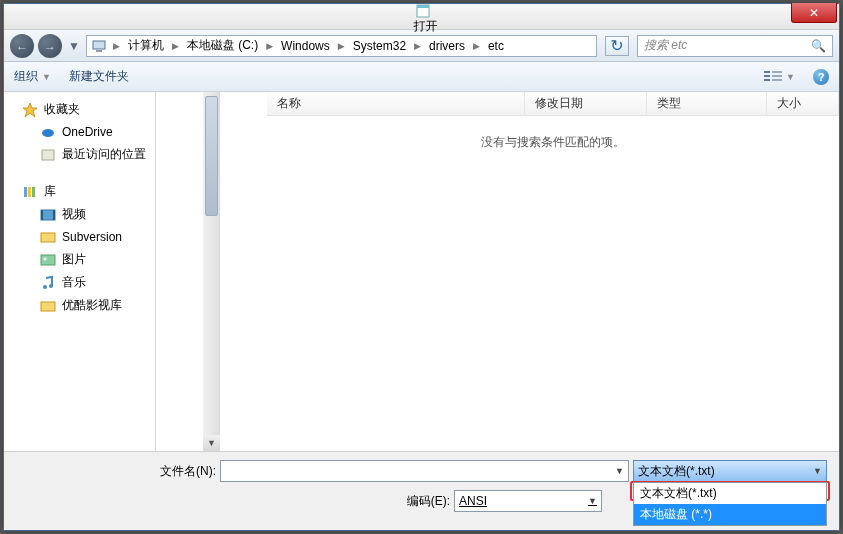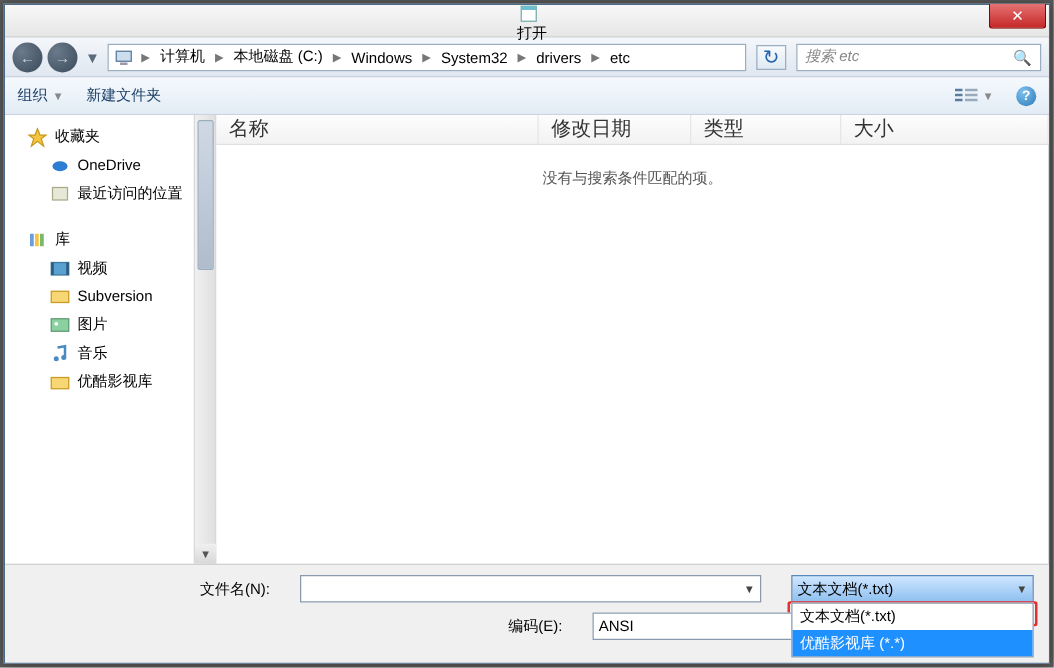--- a/index.html
+++ b/index.html
@@ -26,46 +26,46 @@
 
 
 .toolbar { height:30px; background:linear-gradient(#f5f9fd,#e3ecf5); border-bottom:1px solid #c8d4e0; display:flex; align-items:center; padding:0 10px; gap:18px; font-size:12px; color:#1b3f66; }
 .toolbar .spacer { flex:1; }
 .toolbar .tbtn { display:flex; align-items:center; gap:4px;justify-content:flex-end; }
 .toolbar .sep { color:#888; font-size:9px; }
 .viewbtn { display:flex; align-items:center; gap:3px; }
 .help { width:16px; height:16px; border-radius:50%; background:radial-gradient(circle at 35% 30%,#7ec0ee,#2a7ab8); color:#fff; display:flex; align-items:center; justify-content:center; font-size:11px; font-weight:bold; }
 
 
-.body { flex:1; display:flex; min-height:0; }
+.body { flex:1; display:flex; min-height:0;gap:47px; }
 .sidebar { width:152px; border-right:1px solid #d8d8d8; overflow:hidden; font-size:12px; padding-top:6px; }
 .scrollgutter { width:17px; background:linear-gradient(90deg,#f0f0f0,#e0e0e0); border-right:1px solid #d8d8d8; position:relative; }
 .scrollgutter .thumb { position:absolute; left:2px; width:13px; top:4px; height:120px; background:linear-gradient(#d0d8e4,#b0bccc); border:1px solid #9aaec2; border-radius:2px; }
 .scrollgutter .arrow { position:absolute; left:0; width:17px; height:16px; background:linear-gradient(#f0f0f0,#d8d8d8); display:flex;align-items:center;justify-content:center; font-size:9px; color:#555; }
 .scrollgutter .arrow.btm { bottom:0; }
 .side-sec { margin-bottom:14px; }
 .side-hdr { display:flex; align-items:center; padding:3px 6px 3px 18px; gap:6px; }
 .side-item { display:flex; align-items:center; padding:3px 6px 3px 36px; gap:6px; }
 .ico { width:16px; height:16px; flex-shrink:0; display:flex; align-items:center; justify-content:center; }
 
 
 .listarea { flex:1; display:flex; flex-direction:column; }
-.listhdr { height:24px; border-bottom:1px solid #e0e0e0; display:flex; align-items:center; font-size:16px; color:#333; background:linear-gradient(#fdfdfd,#f2f2f2);}
+.listhdr { height:24px; border-bottom:1px solid #e0e0e0; display:flex; align-items:center; font-size:12px; color:#333; background:linear-gradient(#fdfdfd,#f2f2f2);}
 .listhdr .col { padding:0 10px; border-right:1px solid #e6e6e6; height:100%; display:flex; align-items:center; }
 .listbody { flex:1; display:flex; align-items:flex-start; justify-content:center; color:#555; font-size:12px; padding-top:18px; }
 
 
 .bottom { border-top:1px solid #d0d0d0; background:#f0f0f0; padding:8px 12px 10px; font-size:12px; }
-.row { display:flex; align-items:center; gap:24px; margin-bottom:8px; position:relative; }
+.row { display:flex; align-items:center; gap:4px; margin-bottom:8px; position:relative; }
 .row label { width:200px; text-align:right; }
 .combo { height:22px; border:1px solid #8a9aad; background:#fff; display:flex; align-items:center; padding:0 4px; }
 .combo .arr { margin-left:auto; font-size:9px; color:#444; }
 .filename { flex:1; }
 .filetype { width:194px; background:linear-gradient(#cfe6ff,#8fc0f0); border:1px solid #5a8ac0; }
-.encoding-combo { width:176px; }
+.encoding-combo { width:148px;text-decoration:underline; }
 .encoding-row label { width:434px; }
 .dropdown { position:absolute; right:0; top:22px; width:194px; border:1px solid #8a9aad; background:#fff; z-index:5; }
 .dropdown .opt { padding:2px 6px; }
 .dropdown .opt.sel { background:#1e90ff; color:#fff; }
 .highlight { position:absolute; border:2px solid #e53030; border-radius:2px; pointer-events:none; }
 
 svg { display:block; }
 </style>
 </head>
 <body>
@@ -267,21 +267,21 @@
       <label>文件名(N):</label>
       <div class="combo filename">
           <span class="arr">▼</span>
         </div>
       <div class="combo filetype">
         <span>文本文档(*.txt)</span>
         <span class="arr">▼</span>
       </div>
       <div class="dropdown">
         <div class="opt"><span>文本文档(*.txt)</span></div>
-        <div class="opt sel"><span>优酷影视库 (*.*)</span></div>
+        <div class="opt sel"><span>本地磁盘 (*.*)</span></div>
       </div>
       <div class="highlight" style="right:-3px; top:21px; width:200px; height:20px;"></div>
     </div>
     <div class="row encoding-row">
       <label>编码(E):</label>
       <div class="combo encoding-combo">
         <span>ANSI</span>
         <span class="arr">▼</span>
       </div>
     </div>

